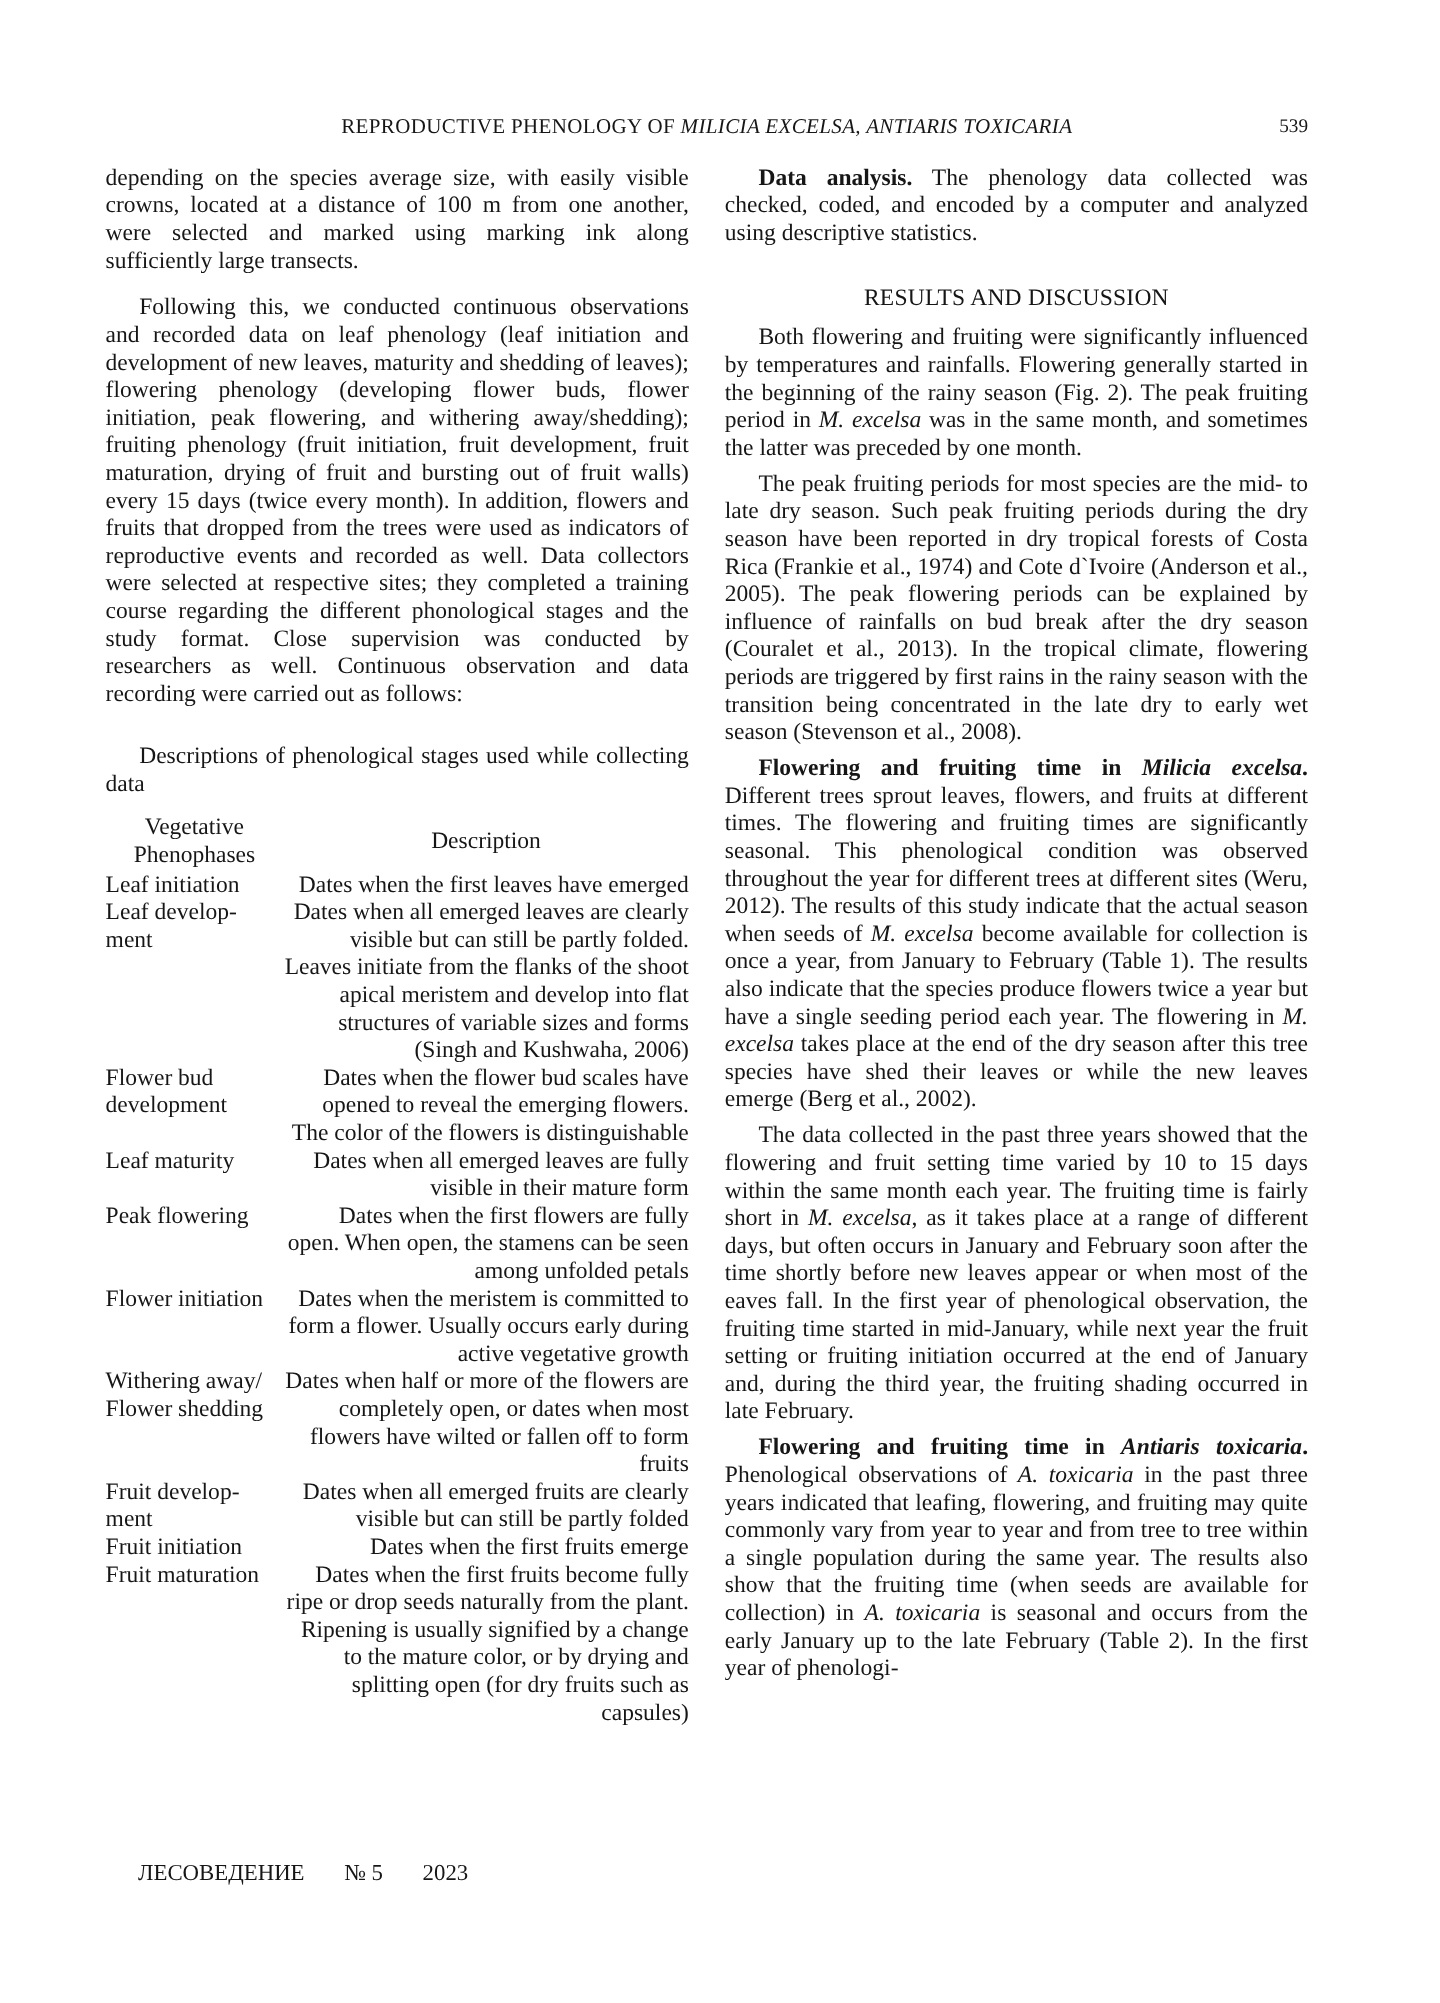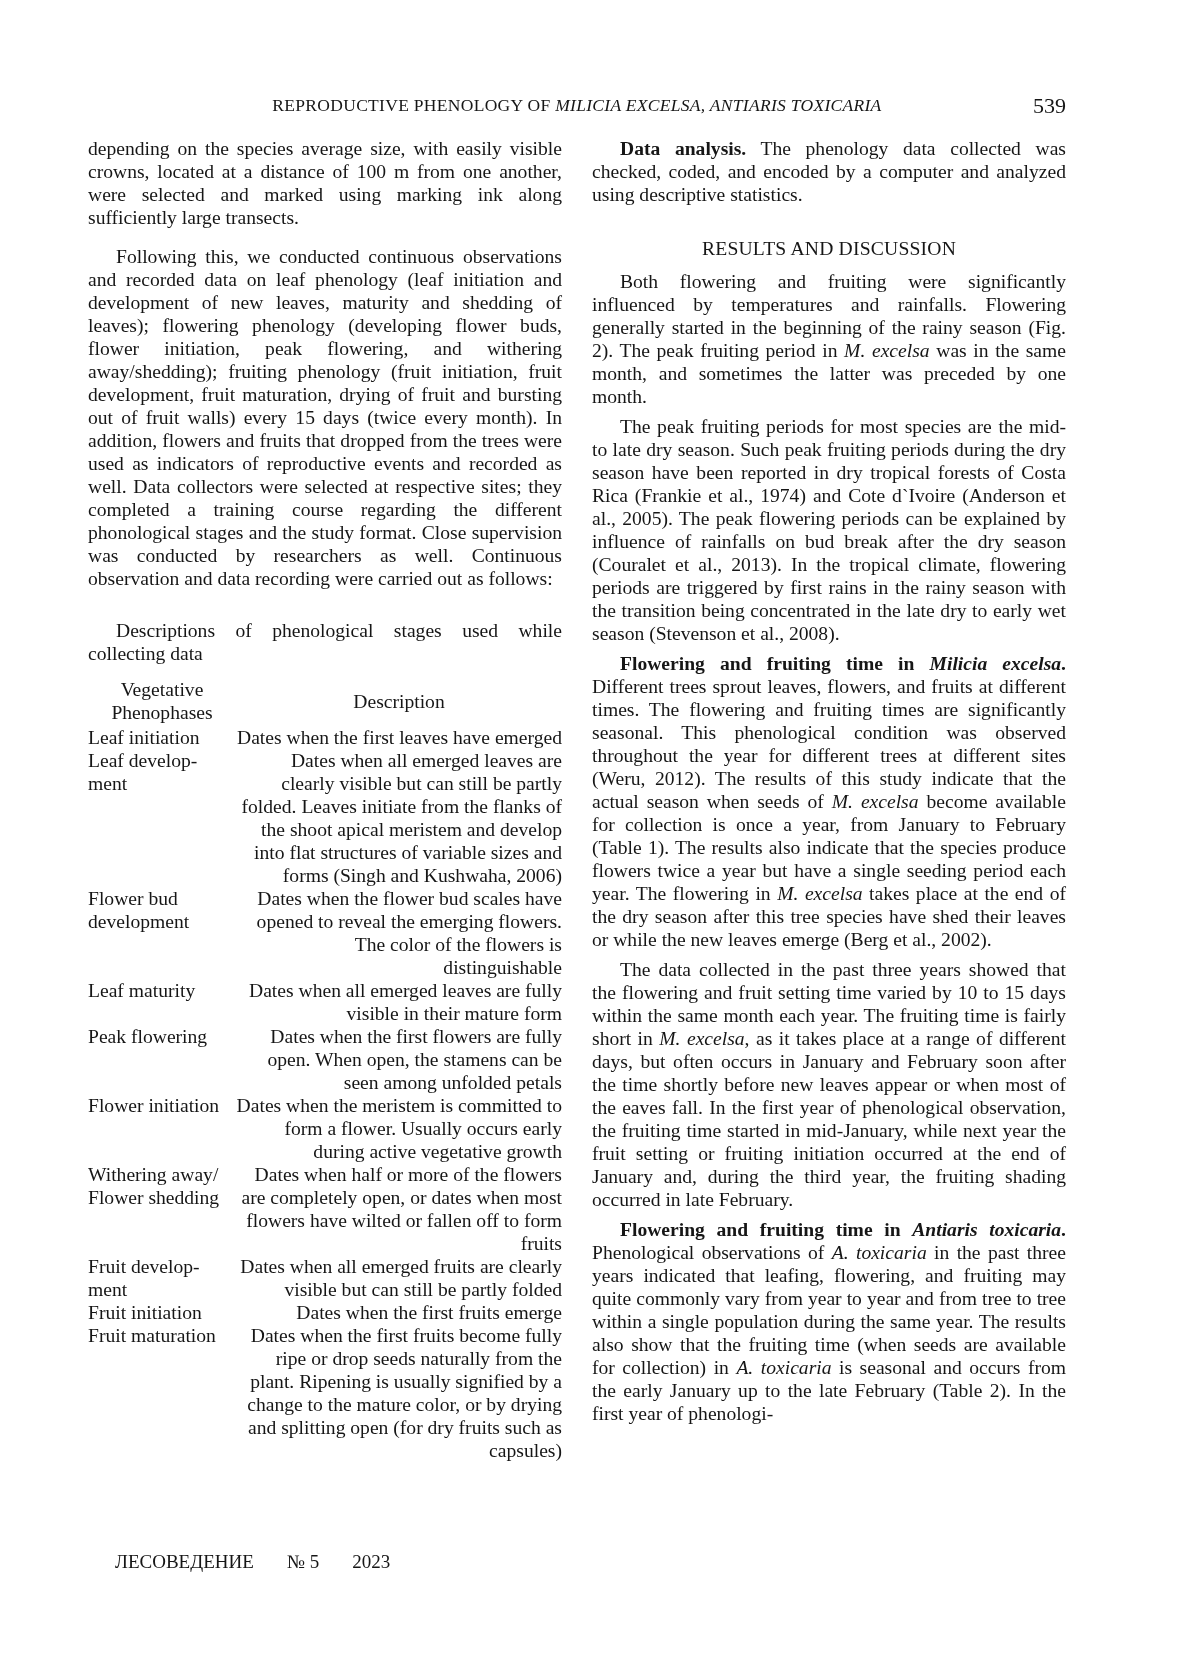--- a/index.html
+++ b/index.html
@@ -6,32 +6,33 @@
   .page{
     position:relative;
     width:1156px;
     height:1669px;
     background:#ffffff;
     color:#161616;
     font-family:"Liberation Serif", serif;
     font-size:19.6px;
     line-height:23px;
     overflow:hidden;
+    padding-left:24px;
   }
   .running-head{
     position:absolute;
     top:94px; left:88px; right:90px;
     text-align:center;
     font-size:17.5px;
     letter-spacing:0.3px;
     white-space:nowrap;
   }
   .head-page{
     position:absolute; right:0; top:0;
-    font-size:22px; letter-spacing:0;margin-left:34px;
+    font-size:16px; letter-spacing:0;margin-left:34px;
   }
   .columns{
     position:absolute;
     top:137px; left:88px; right:90px;
     display:flex; gap:30px;
   }
   .col{flex:1 1 0; min-width:0;}
   p{margin:0; text-align:justify; text-indent:28px;}
   .noindent{text-indent:0;}
   .mt16{margin-top:16px;}

